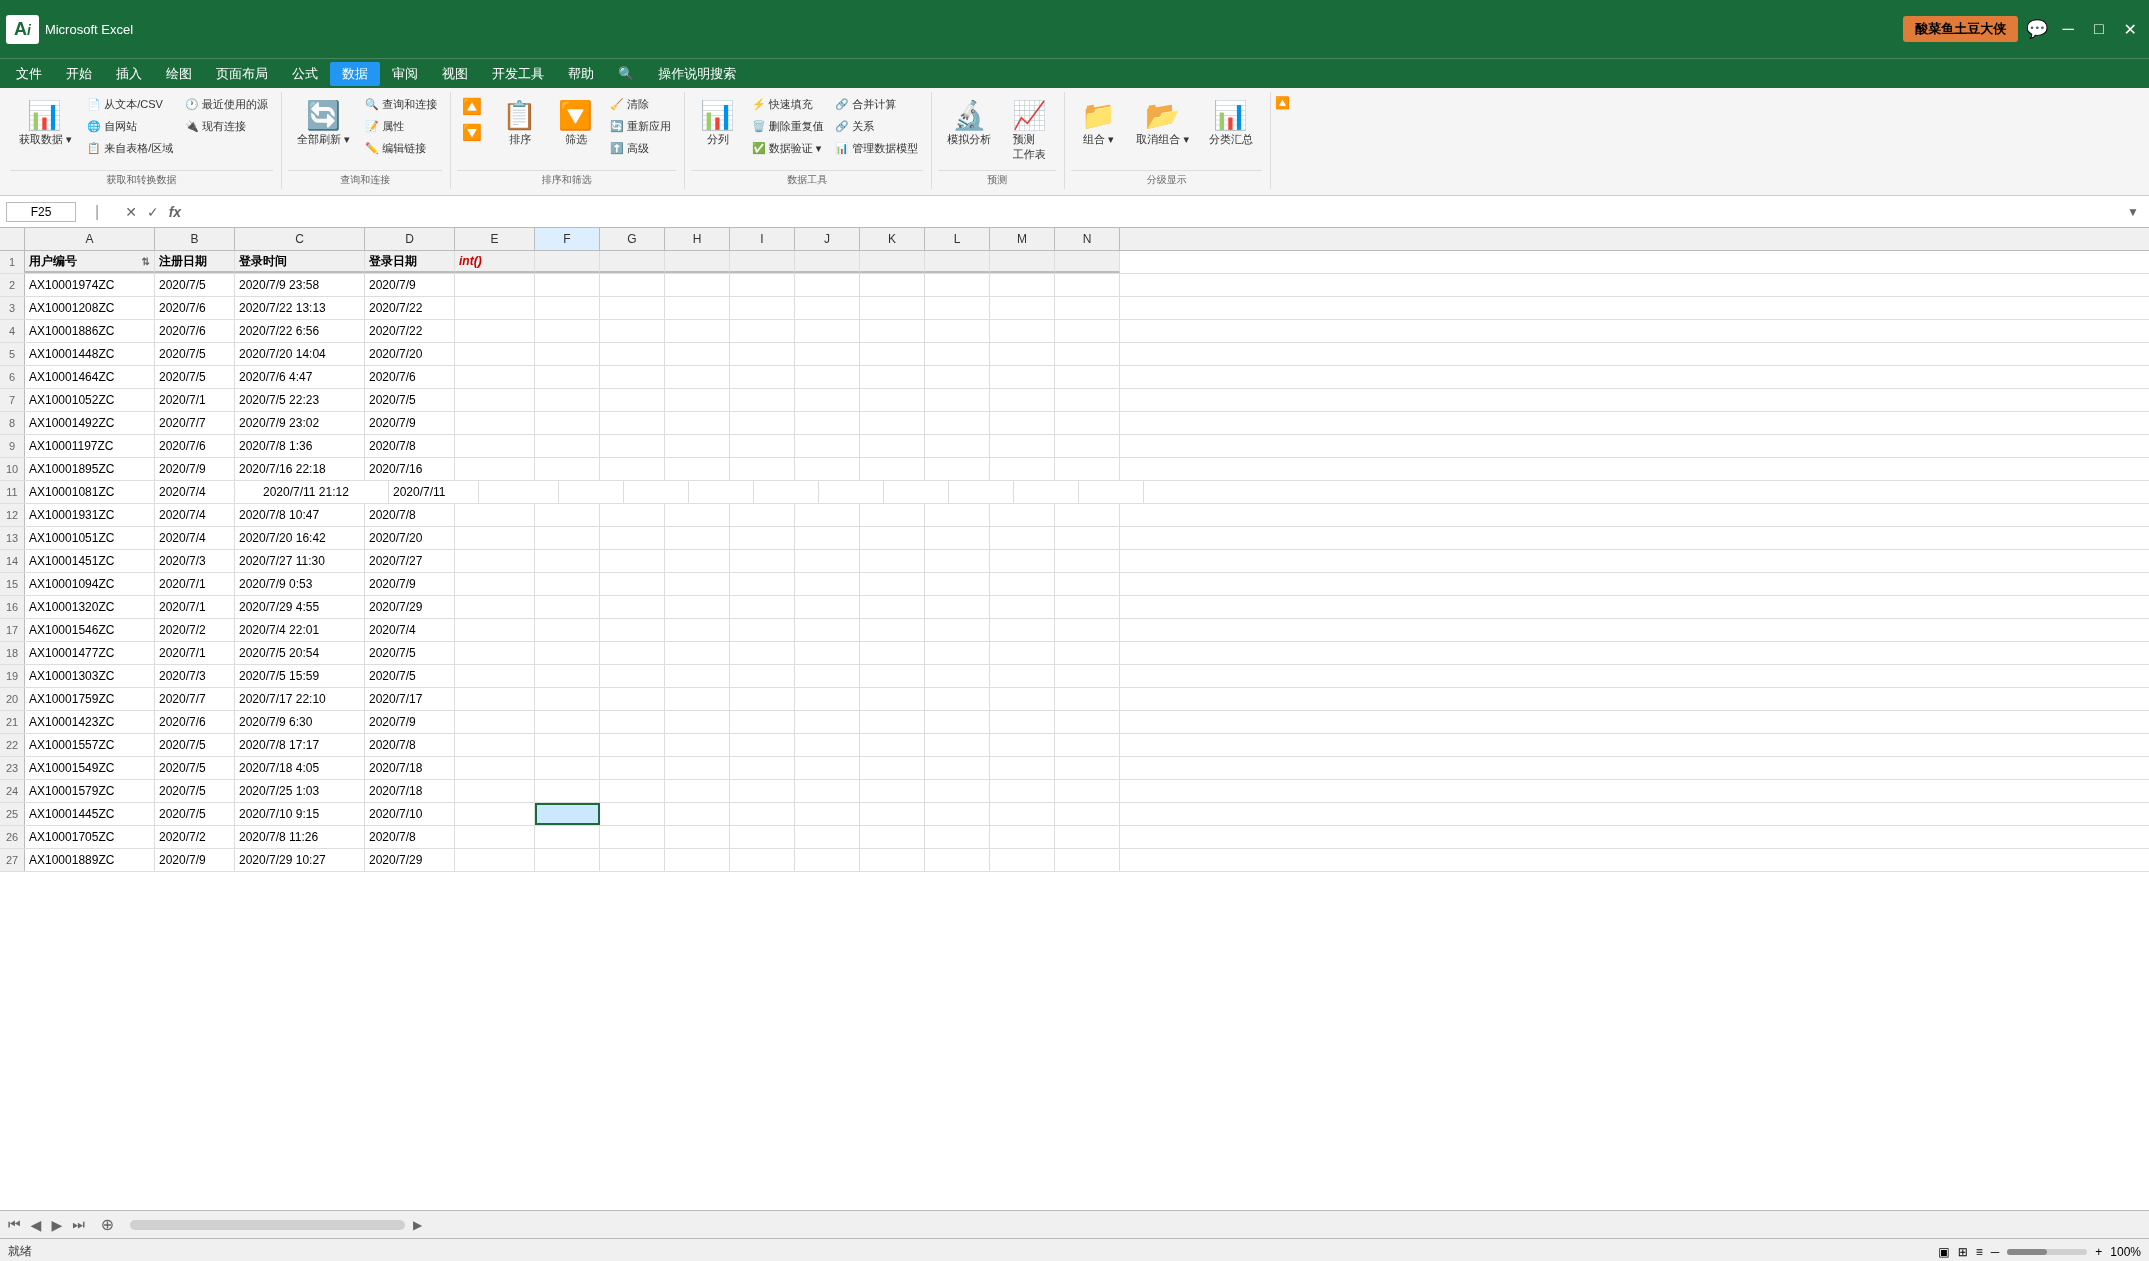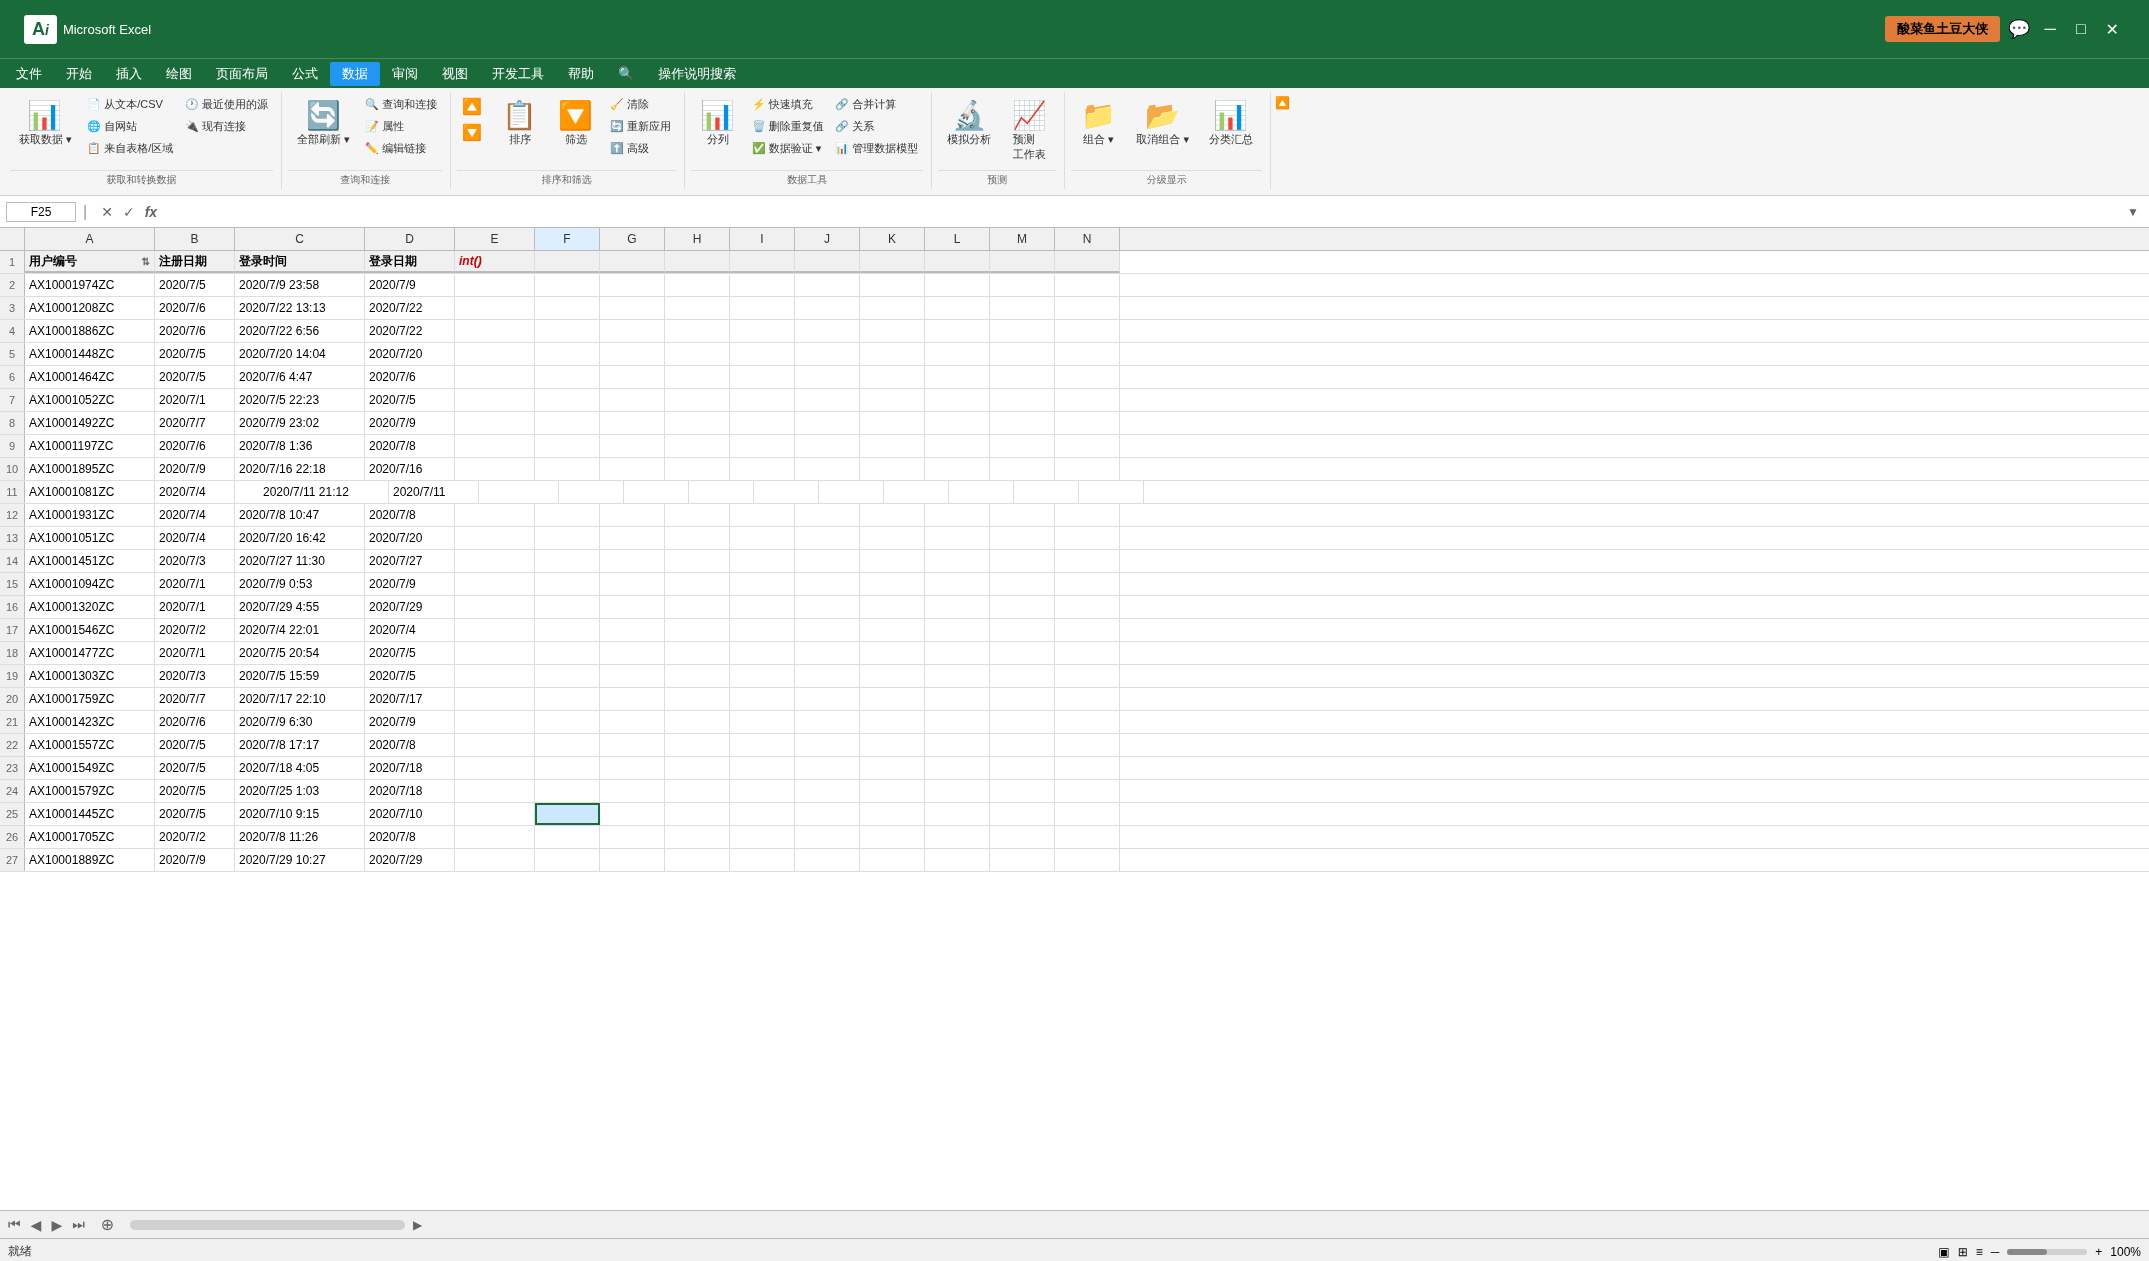--- a/index.html
+++ b/index.html
@@ -1,19 +1,19 @@
 <!DOCTYPE html>
 <html><head>
   <meta charset="utf-8">
   <style>
     * { margin: 0; padding: 0; box-sizing: border-box; }
     body { font-family: 'Microsoft YaHei', '微软雅黑', Arial, sans-serif; font-size: 12px; background: #fff; overflow: hidden; width: 2149px; height: 1261px; }
 
     
-    .title-bar { height: 58px; background: #1a6b3a; display: flex; align-items: center; justify-content: space-between; padding: 0 24px; }
+    .title-bar { height: 58px; background: #1a6b3a; display: flex; align-items: center; justify-content: space-between; padding: 0 6px; }
     .title-bar-left { display: flex; align-items: center; gap: 4px; }
     .title-bar-right { display: flex; align-items: center; gap: 8px; }
     .username-badge { background: #e07b39; color: #000000; padding: 4px 12px; border-radius: 3px; font-size: 13px; font-weight: bold; }
     .title-chat-icon { color: white; font-size: 18px; }
 
     
     .menu-bar { height: 30px; background: #1a6b3a; display: flex; align-items: center; padding: 0 4px; border-top: 1px solid rgba(255,255,255,0.2); }
     .menu-item { color: white; padding: 3px 12px; font-size: 13px; cursor: pointer; border-radius: 2px; white-space: nowrap; }
     .menu-item.active { background: #2196F3; }
 
@@ -22,21 +22,21 @@
     .ribbon-group { border-right: 1px solid #ddd; padding: 2px 8px 2px 4px; display: flex; flex-direction: column; align-items: center; min-width: fit-content; }
     .ribbon-group:last-child { border-right: none; }
     .ribbon-group-label { font-size: 10px; color: #666; margin-top: 3px; text-align: center; border-top: 1px solid #ddd; padding-top: 2px; width: 100%; }
     .ribbon-buttons { display: flex; gap: 2px; align-items: flex-start; flex: 1; }
     .ribbon-btn-small { display: flex; align-items: center; gap: 3px; padding: 2px 4px; border: 1px solid transparent; border-radius: 2px; cursor: pointer; font-size: 11px; color: #333; white-space: nowrap; }
     .ribbon-col { display: flex; flex-direction: column; gap: 1px; }
     .ribbon-big-btn { display: flex; flex-direction: column; align-items: center; padding: 4px 8px; border: 1px solid transparent; border-radius: 3px; cursor: pointer; font-size: 11px; color: #333; min-width: 54px; }
     .ribbon-big-btn .icon { font-size: 28px; }
 
     
-    .formula-bar { height: 32px; background: #fff; border-bottom: 1px solid #bbb; display: flex; align-items: center; padding: 0 6px; gap: 4px; }
+    .formula-bar { height: 32px; background: #fff; border-bottom: 1px solid #bbb; display: flex; align-items: center; padding: 0 6px; gap: 16px; }
     .cell-ref { width: 70px; border: 1px solid #bbb; padding: 2px 4px; font-size: 12px; text-align: center; }
     .formula-sep { color: #999; font-size: 16px; padding: 0 3px; }
     .formula-icons { display: flex; gap: 4px; align-items: center; padding: 0 4px; }
     .formula-icon { color: #666; cursor: pointer; font-size: 14px; padding: 1px 3px; }
     .formula-input { flex: 1; border: none; outline: none; font-size: 12px; padding: 2px 4px; }
     .formula-expand { color: #666; cursor: pointer; padding: 0 4px; }
 
     
     .spreadsheet { display: flex; flex-direction: column; flex: 1; overflow: hidden; }
     .col-headers { display: flex; background: #f0f0f0; border-bottom: 1px solid #bbb; position: sticky; top: 0; z-index: 10; }

